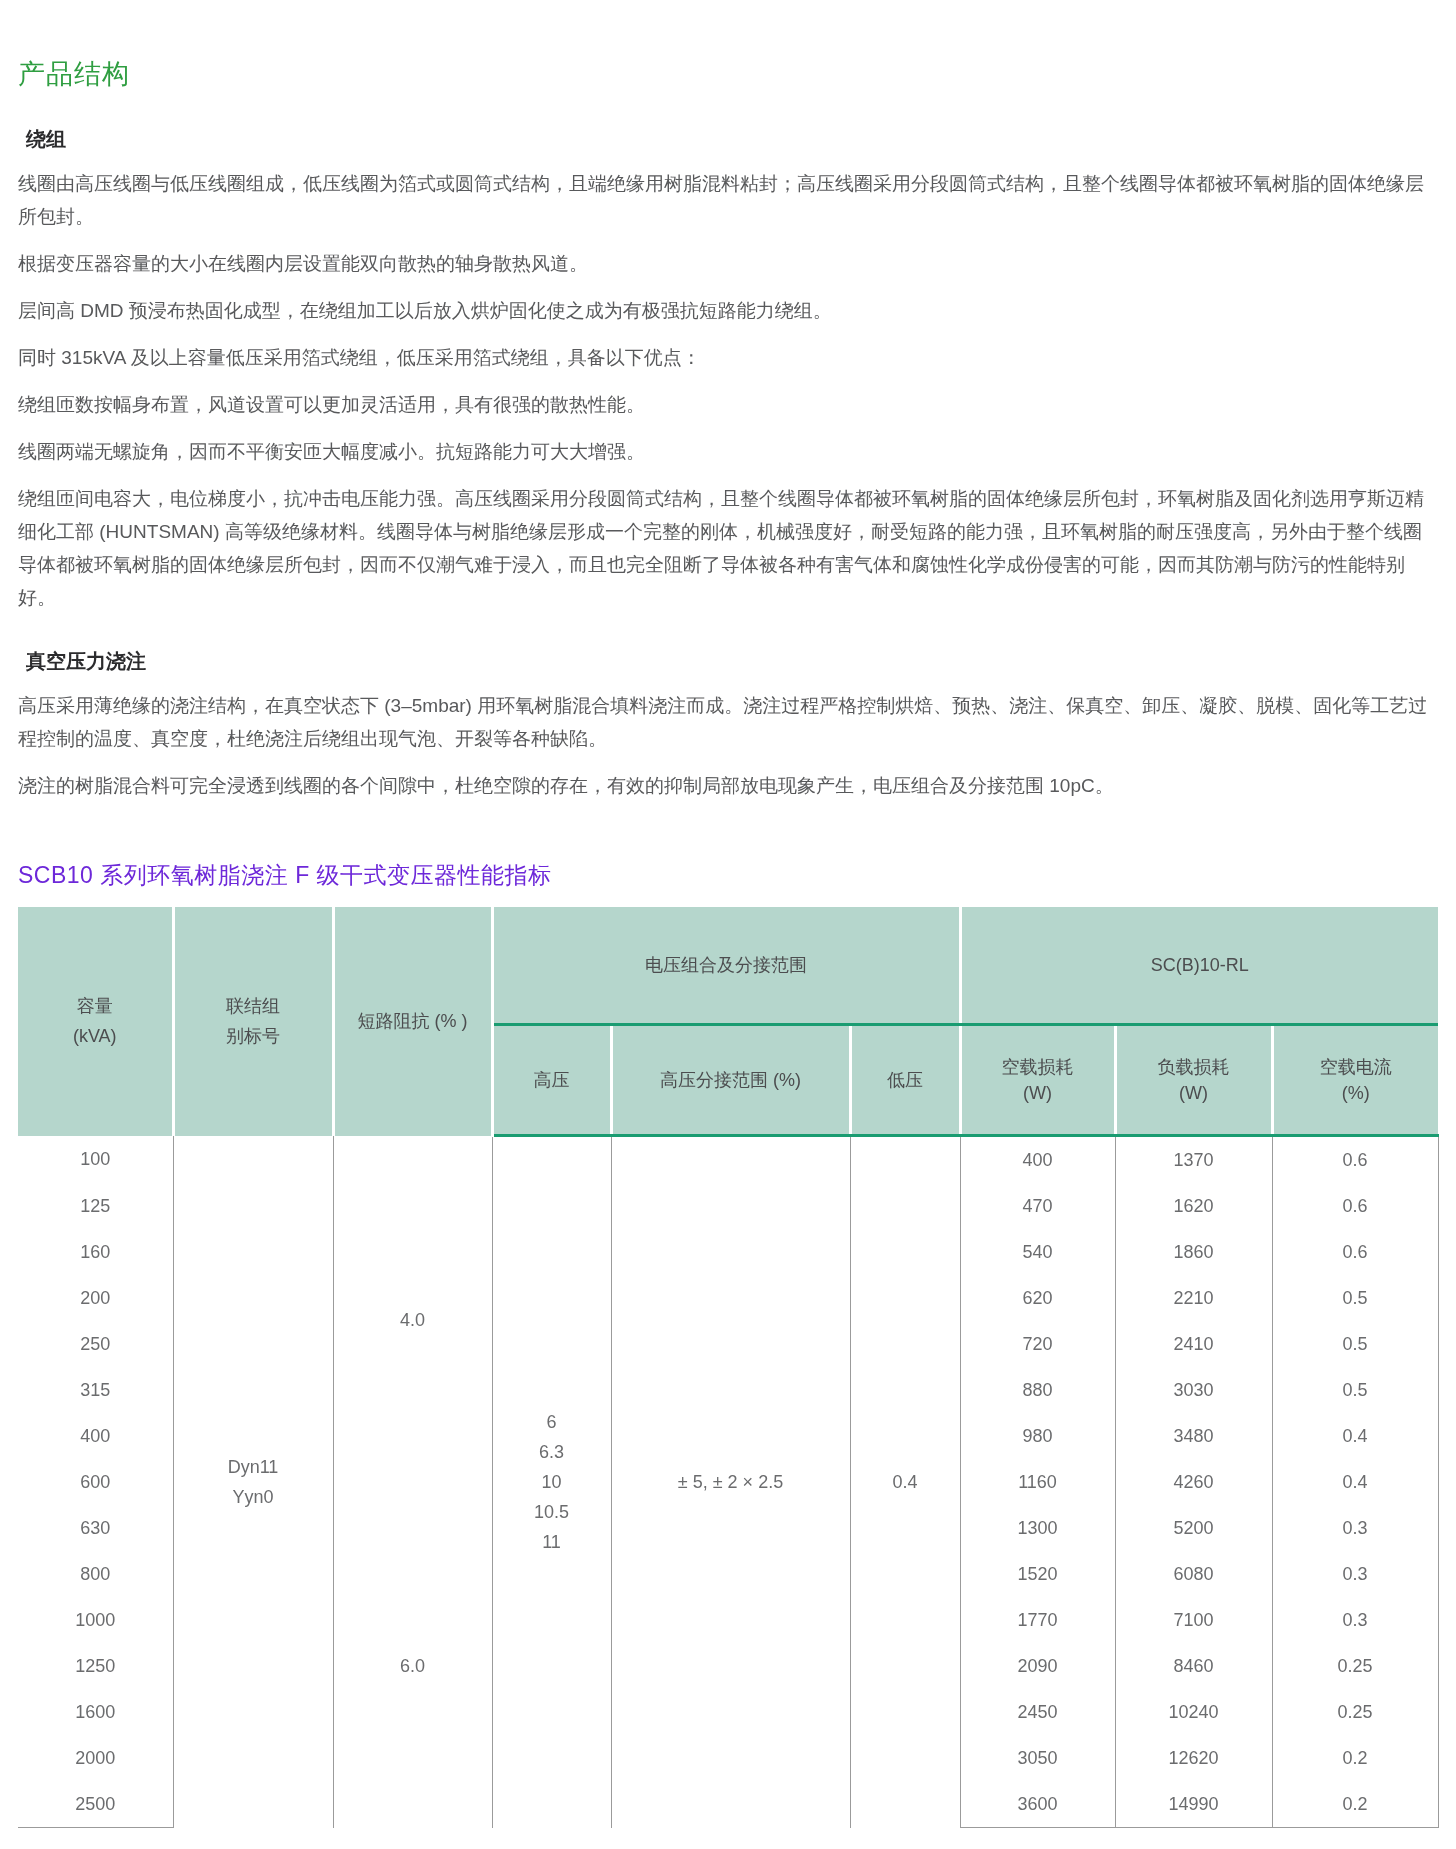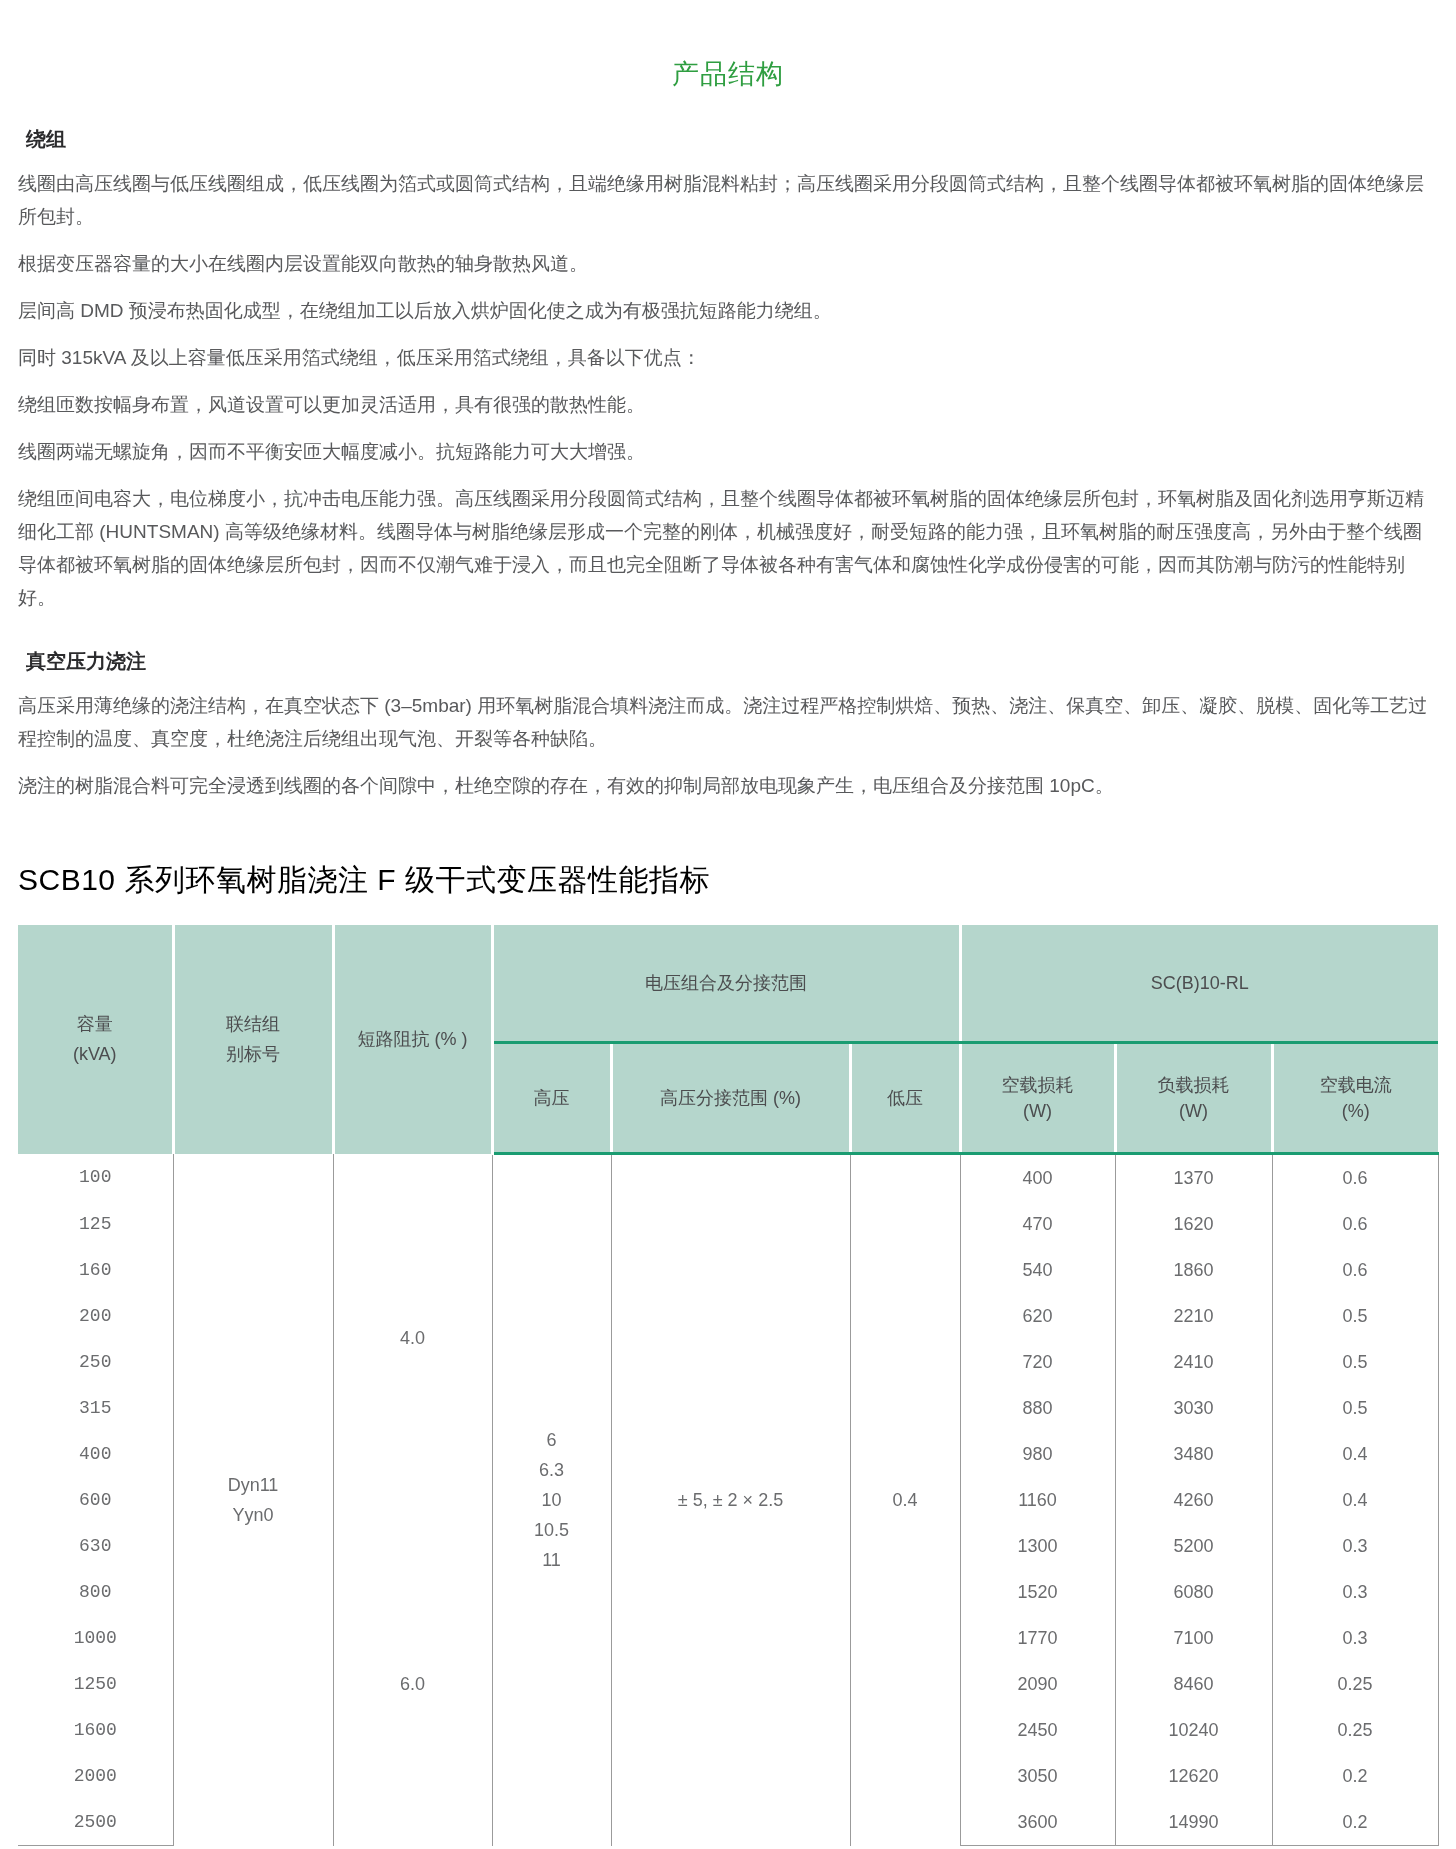--- a/index.html
+++ b/index.html
@@ -4,48 +4,48 @@
 <style>
   html,body{margin:0;padding:0;background:#ffffff;}
   body{
     width:1456px;min-height:1849px;
     font-family:"Liberation Sans","DejaVu Sans",sans-serif;
     color:#58595b;
     box-sizing:border-box;
     padding:56px 18px 40px 18px;
   }
   h1.green-heading{
-    font-size:27px;font-weight:500;color:#2f9e41;margin:0 0 14px 0;letter-spacing:1px;text-align:center;
+    font-size:27px;font-weight:500;color:#2f9e41;margin:0 0 14px 0;letter-spacing:1px;
   }
   h2.sub-heading{
     font-size:20px;font-weight:700;color:#2b2b2d;margin:34px 0 4px 8px;
   }
   .paragraphs p{
     font-size:19px;line-height:33px;color:#58595b;margin:14px 0 14px 0;
   }
   h2.table-title{
-    font-size:30px;font-weight:500;color:#000000;margin:58px 0 24px 0;letter-spacing:0.5px;
+    font-size:23px;font-weight:500;color:#6d28d9;margin:58px 0 16px 0;letter-spacing:0.5px;
   }
   table.perf{
     border-collapse:collapse;table-layout:fixed;width:1420px;
   }
   table.perf thead th{
     background:#b5d6cc;font-weight:400;color:#4c4d4f;font-size:18px;
     vertical-align:middle;text-align:center;padding:16px;
     border:none;border-right:3px solid #ffffff;
   }
   table.perf thead tr th:last-child{border-right:none;}
   th.side{height:160px;white-space:pre-line;line-height:30px;}
   th.group{height:84px;border-bottom:3px solid #1a9c71 !important;}
   th.sub{height:76px;white-space:pre-line;line-height:26px;border-bottom:3px solid #1a9c71 !important;}
   table.perf tbody td{
     font-size:18px;color:#6b6c6e;text-align:center;vertical-align:middle;
     height:46px;padding:0;border:none;border-right:1px solid #9b9b9b;
   }
-  td.capacity-cell{border-left:1px solid #bdbdbd;border-bottom:1px solid #c2c2c2;font-family:Liberation Mono, monospace;}
+  td.capacity-cell{border-left:1px solid #bdbdbd;border-bottom:1px solid #c2c2c2;}
   td.loss-cell{border-bottom:1px solid #9b9b9b;}
   td.merged-cell{white-space:pre-line;line-height:30px;border-bottom:1px solid #9b9b9b;}
   td.imp-split{border-bottom:1px solid #9b9b9b;}
   table.perf tbody tr:last-child td{border-bottom:1px solid #9b9b9b;}
 </style>
 </head>
 <body>
 
 <div class="page">
 

